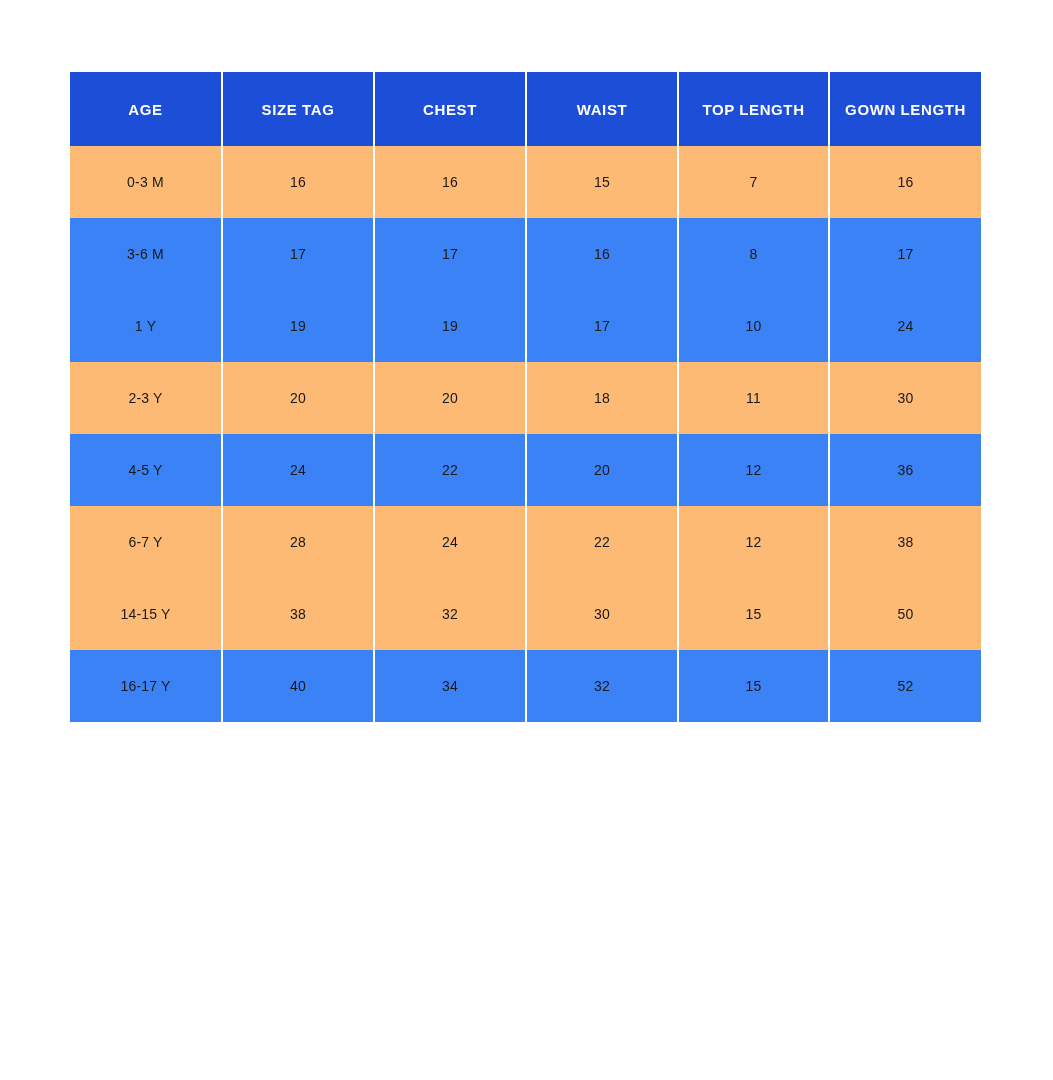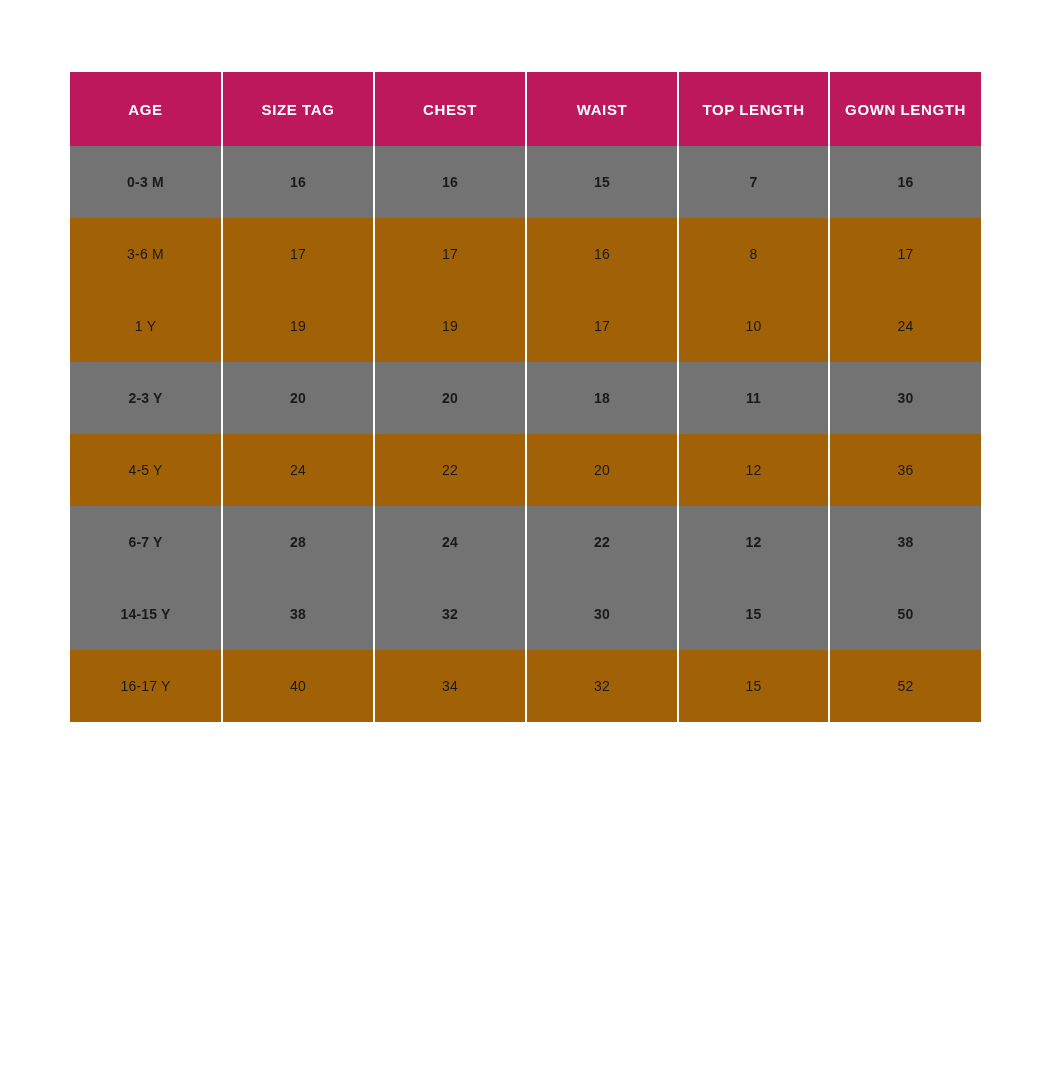--- a/index.html
+++ b/index.html
@@ -38,42 +38,41 @@
   table.size-chart td {
     text-align: center;
     vertical-align: middle;
     border-right: 2px solid #ffffff;
   }
   table.size-chart th:last-child,
   table.size-chart td:last-child {
     border-right: none;
   }
   thead th {
-    background: #be185d;
+    background: #1d4ed8;
     color: #ffffff;
     font-size: 15px;
     font-weight: bold;
     letter-spacing: 0.6px;
     height: 74px;
     padding: 0 4px;
   }
   tbody td {
     font-size: 14px;
     font-weight: normal;
     color: #1a1a1a;
     height: 72px;
     padding: 0 4px;
     letter-spacing: 0.2px;
   }
   tbody tr.row-odd td {
-    background: #737373;
-    font-weight: bold;
+    background: #fdba74;
   }
   tbody tr.row-even td {
-    background: #a16207;
+    background: #3b82f6;
   }
   
   col.c0 { width: 152px; }
   col.c1 { width: 152px; }
   col.c2 { width: 152px; }
   col.c3 { width: 152px; }
   col.c4 { width: 151px; }
   col.c5 { width: 152px; }
 </style>
 </head>

